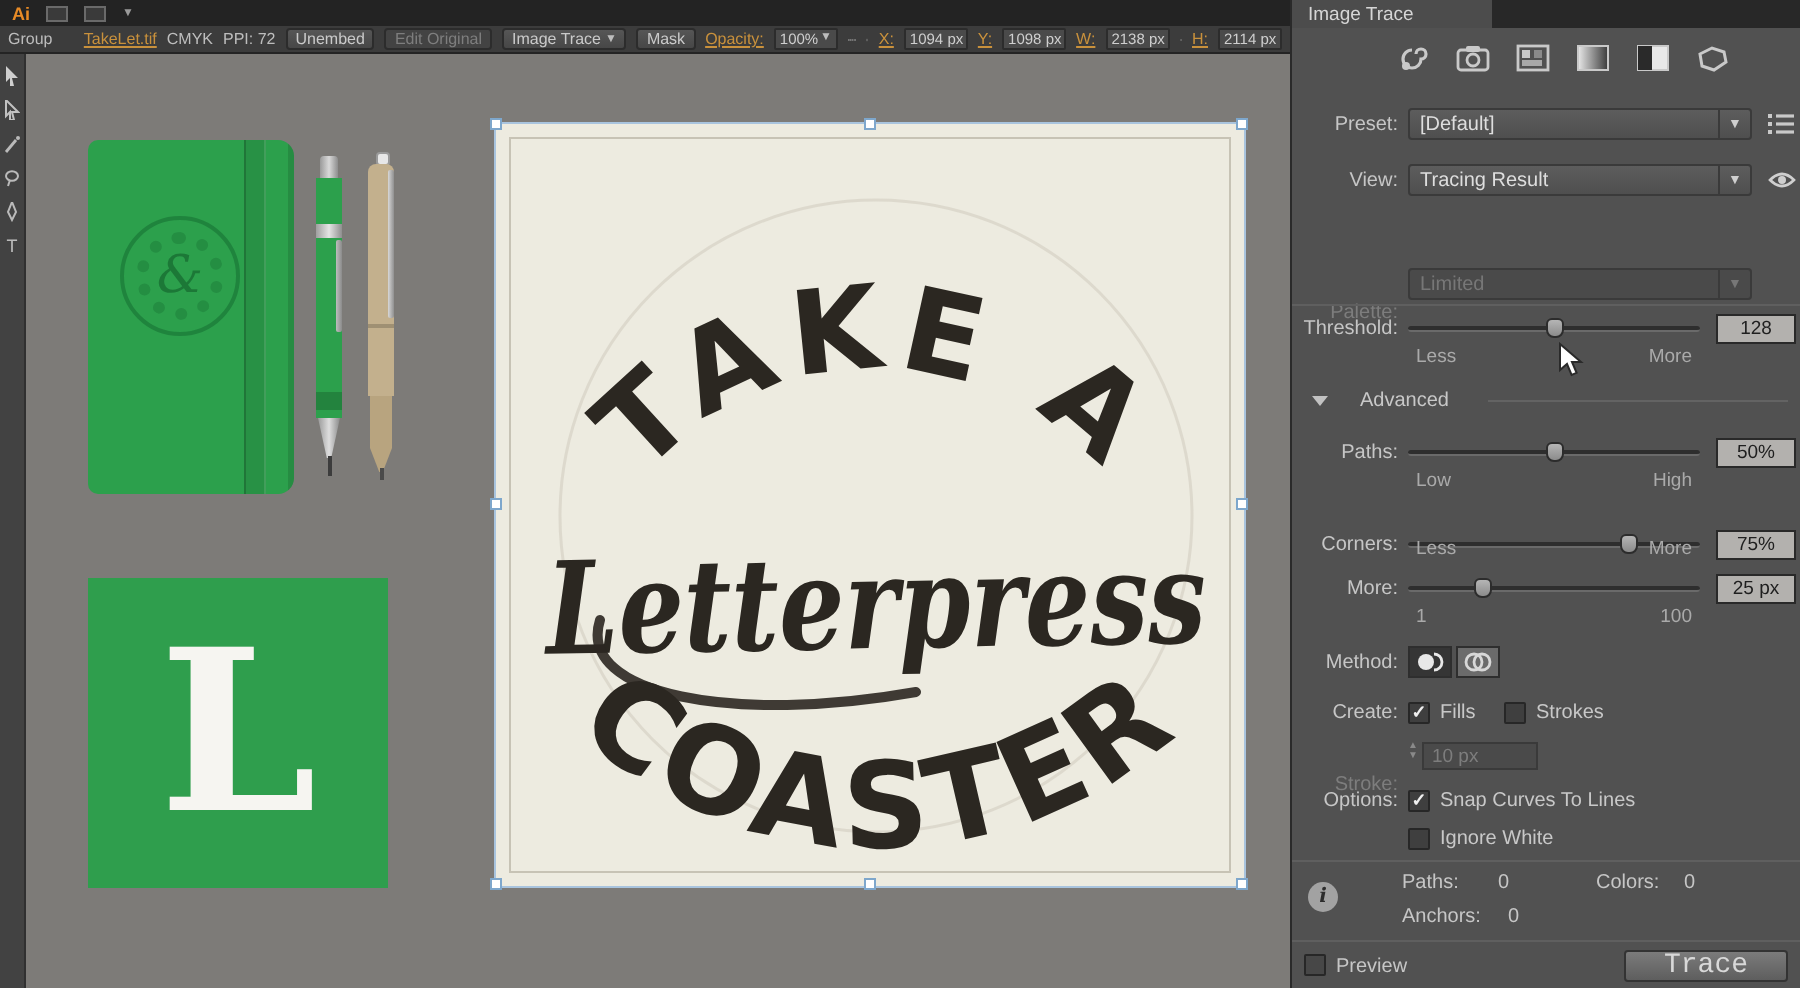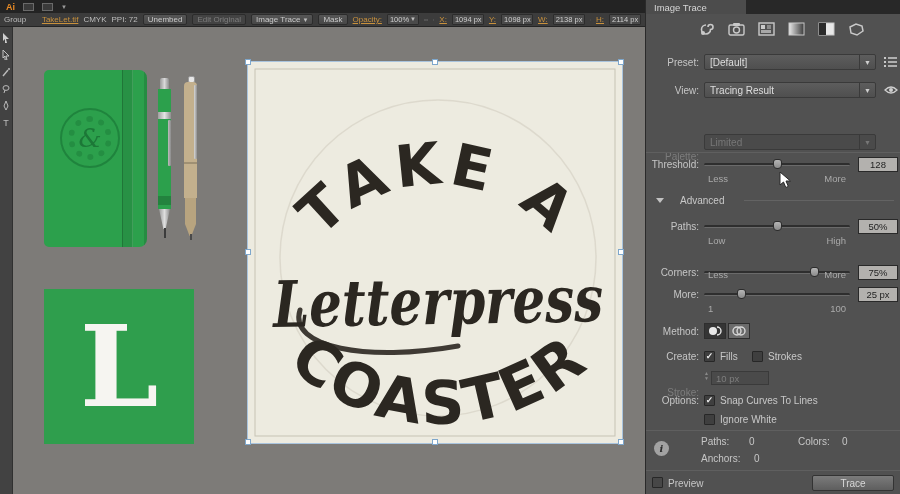--- a/index.html
+++ b/index.html
@@ -124,21 +124,21 @@
 
   .sep { position:absolute; left:0; width:255px; height:1px; background:#3d3d3d; border-bottom:1px solid #5f5f5f; }
 
   .info-i { position:absolute; left:8px; width:15px; height:15px; border-radius:50%; background:#a2a2a2;
     color:#2c2c2c; font-family:"DejaVu Serif", serif; font-weight:bold; font-style:italic; font-size:10px;
     display:flex; align-items:center; justify-content:center; }
   .infotext { position:absolute; font-size:10px; color:#c6c6c6; }
 
   .tracebtn { position:absolute; left:166px; top:475px; width:82px; height:16px;
     background:linear-gradient(#7b7b7b,#5e5e5e); border:1px solid #333; border-radius:2px;
-    color:#d8d8d8; font-size:10px; display:flex; align-items:center; justify-content:center; }
+    color:#d8d8d8; font-size:14px; display:flex; align-items:center; justify-content:center;font-family:Liberation Mono, monospace; }
 
   .cursor { position:absolute; left:779px; top:171px; }
 </style>
 </head>
 <body>
 
 <div class="stage">
 
   <div class="appbar">
     <span class="ai-logo">Ai</span>

